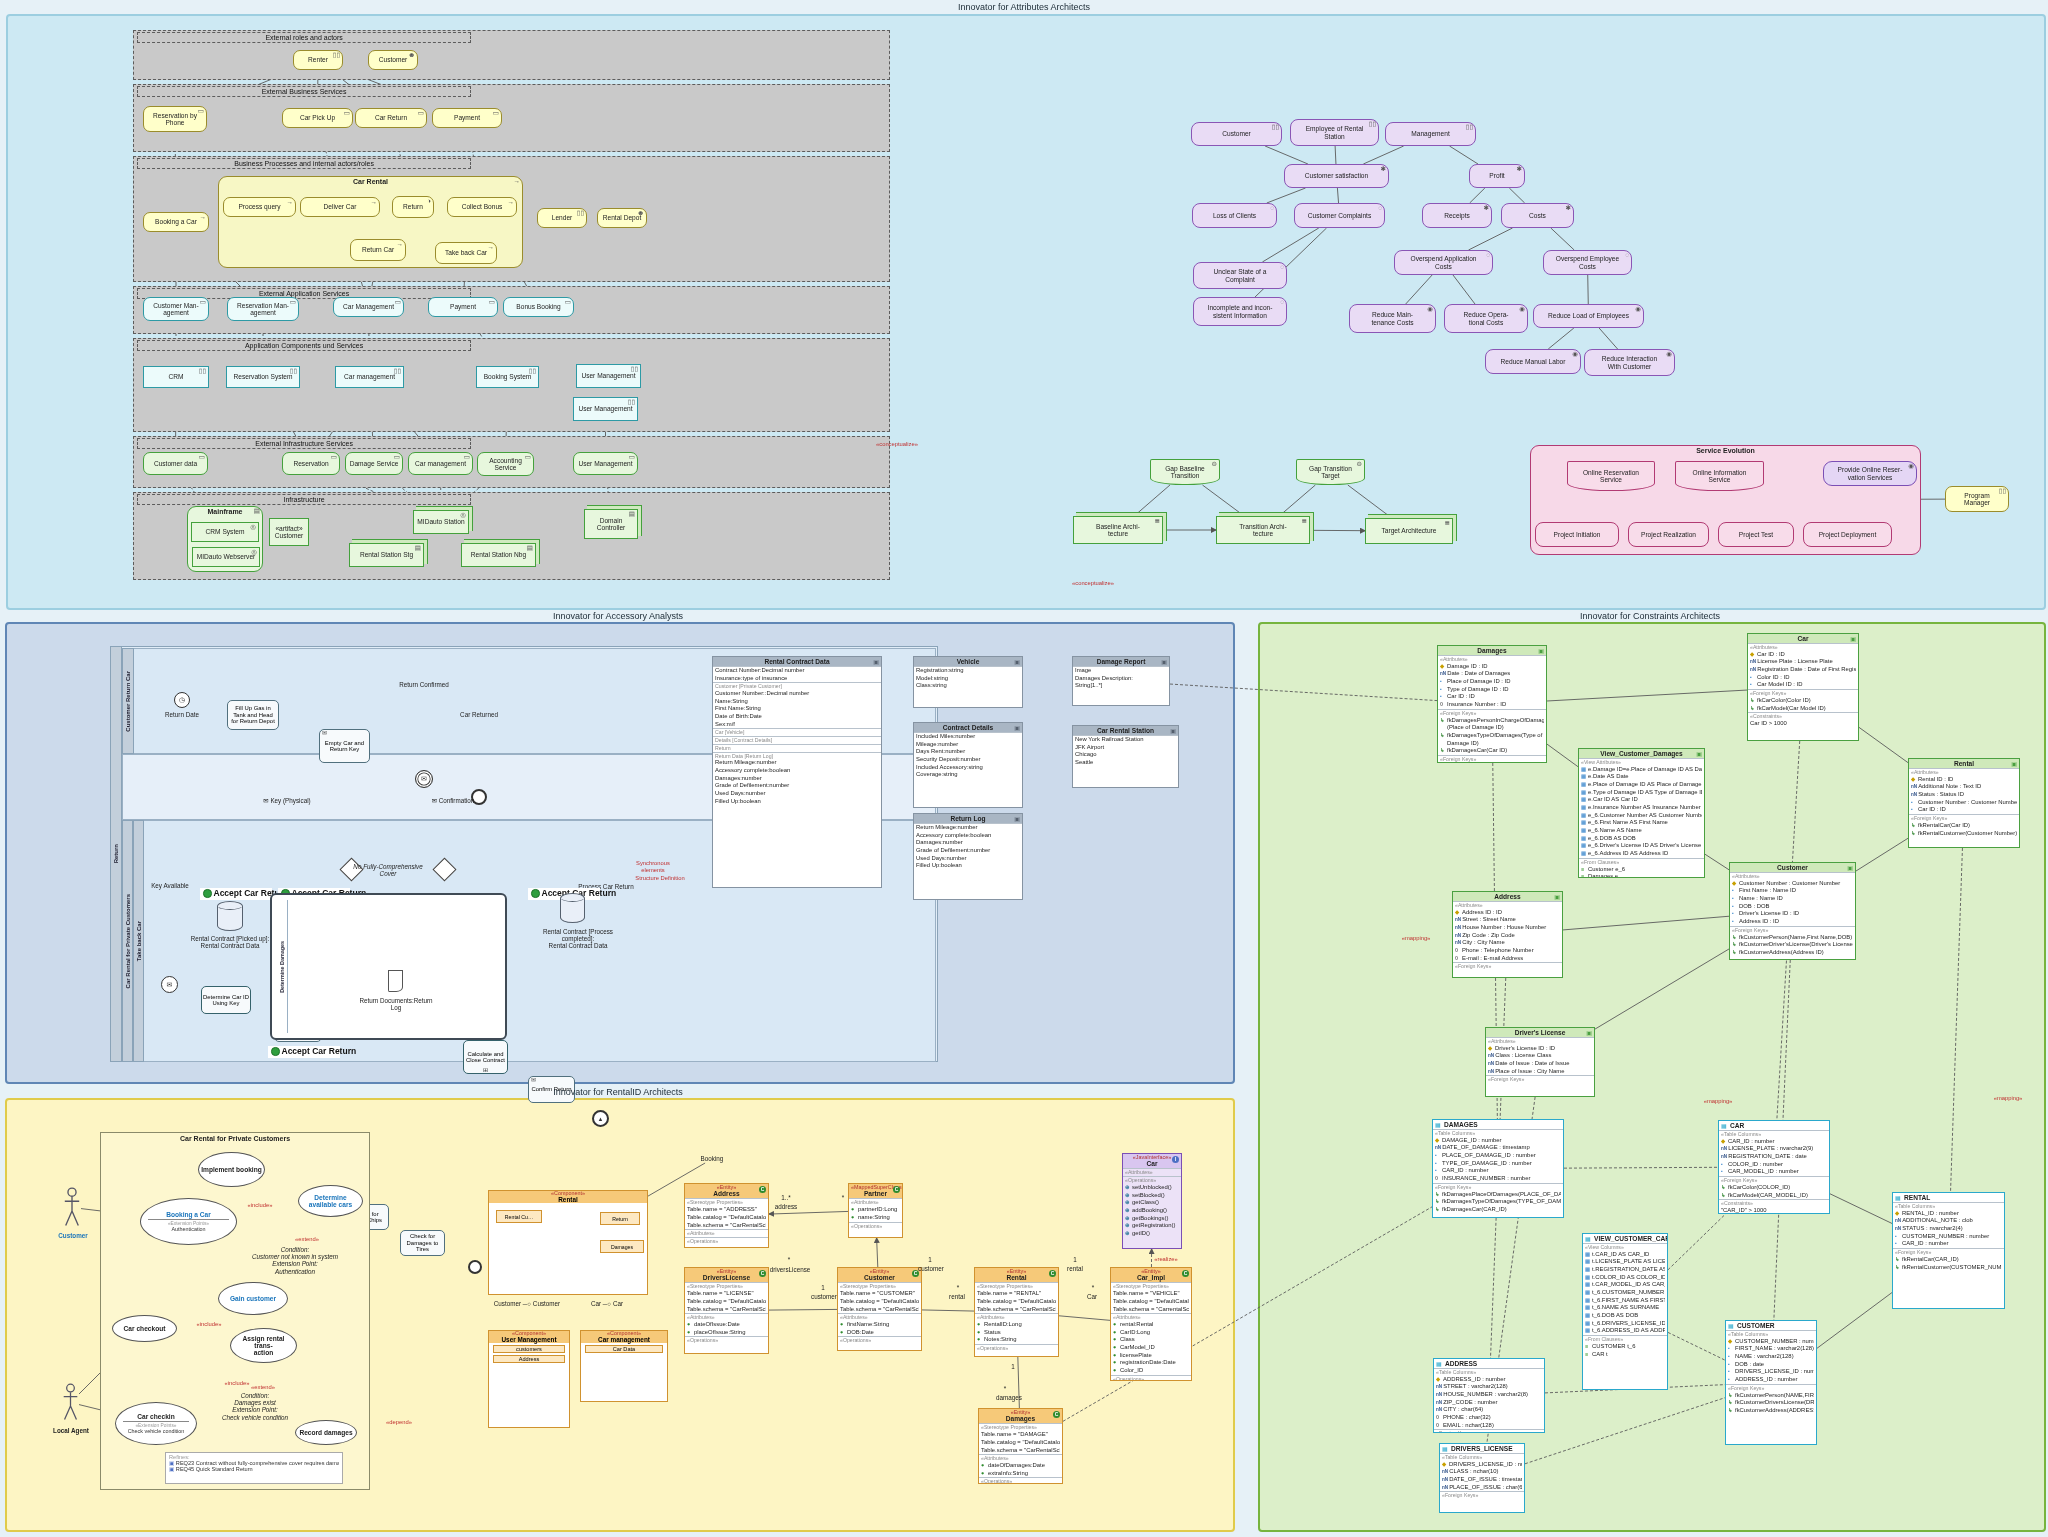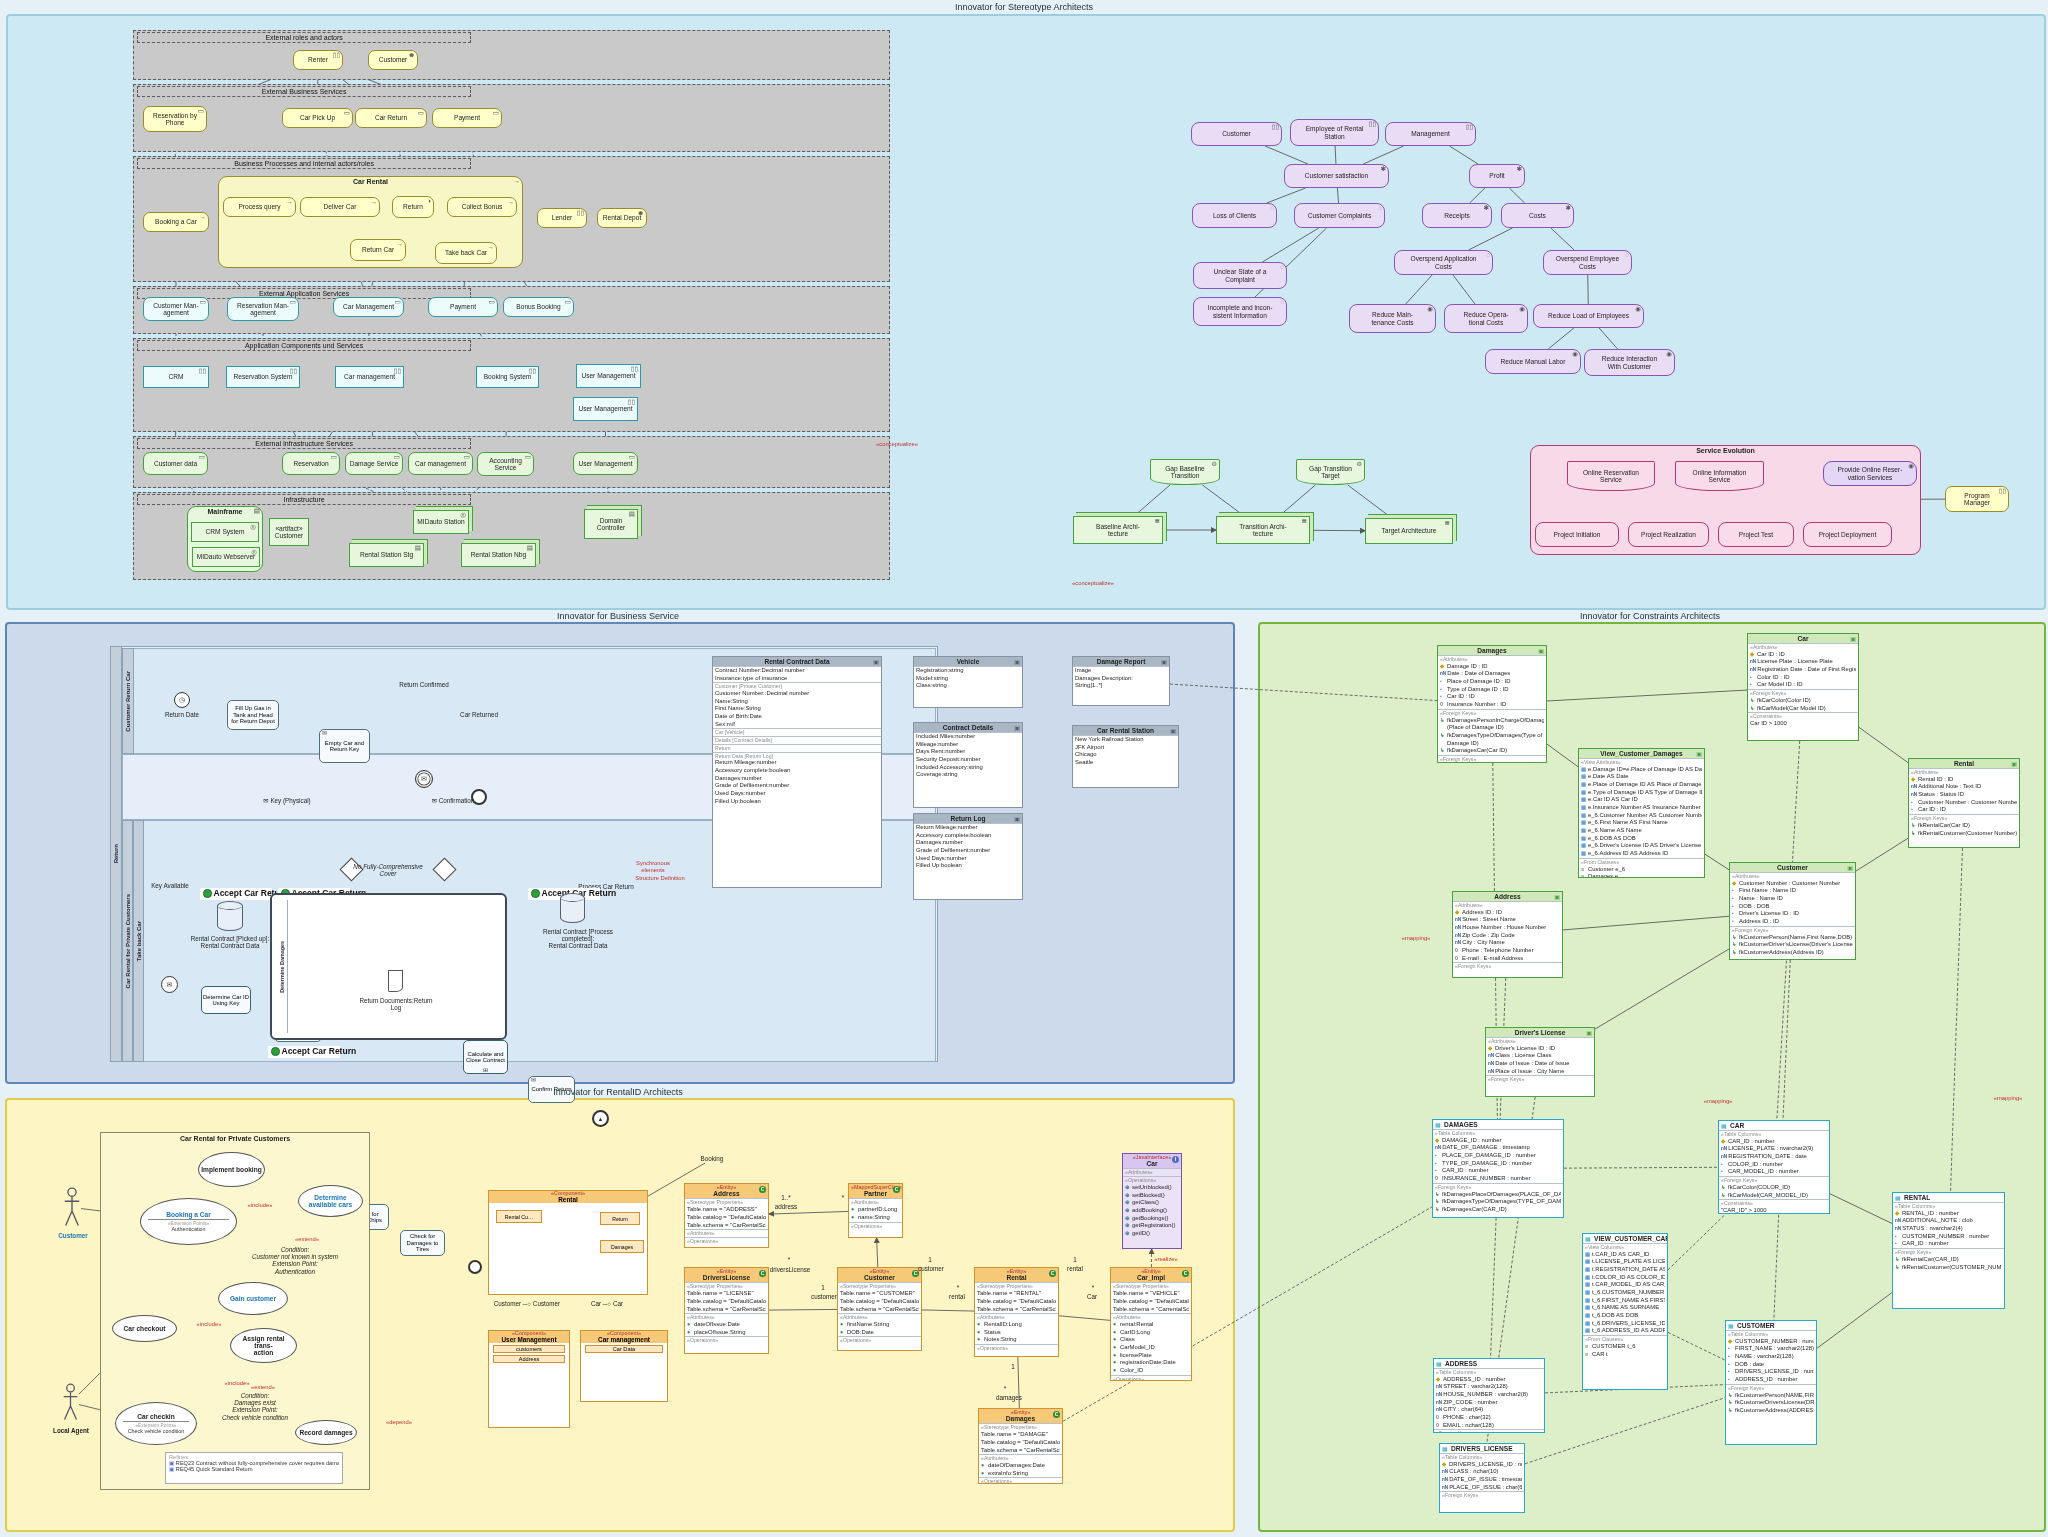--- a/index.html
+++ b/index.html
@@ -81,21 +81,21 @@
   .note .nr{white-space:nowrap;overflow:hidden;}
   .note .nr::before{content:"▣ ";color:#4d6fc4;}
   .vstrip{display:flex;align-items:center;justify-content:center;border-right:1px solid #9ab0c4;}
   .vstrip span{writing-mode:vertical-rl;transform:rotate(180deg);font-size:5.4px;font-weight:700;color:#334;white-space:nowrap;}
   .actor svg{display:block;}
 </style>
 </head>
 <body>
 
 <div id="canvas">
-  <div class="ptitle" style="left:1024px;top:2px;">Innovator for Stereotype Architects</div>
+  <div class="ptitle" style="left:1024px;top:2px;">Innovator for Attributes Architects</div>
   <div class="panel" style="left: 6px; top: 14px; width: 2036px; height: 592px; background: rgb(205, 233, 243); border: 2px solid rgb(156, 206, 224);"></div>
     <div class="panel" style="left: 5px; top: 622px; width: 1226px; height: 458px; background: rgb(204, 218, 235); border: 2px solid rgb(95, 134, 181);"></div>
     <div class="panel" style="left: 1258px; top: 622px; width: 784px; height: 906px; background: rgb(220, 239, 201); border: 2px solid rgb(118, 180, 62);"></div>
     <div class="panel" style="left: 5px; top: 1098px; width: 1226px; height: 430px; background: rgb(253, 245, 196); border: 2px solid rgb(224, 203, 74);"></div>
     <svg id="wires" width="2048" height="1537">
     <defs>
       <marker id="arr" markerWidth="6" markerHeight="6" refX="5" refY="3" orient="auto" markerUnits="userSpaceOnUse">
         <path d="M0,0 L6,3 L0,6 z" fill="#555"></path>
       </marker>
     </defs>
@@ -233,21 +233,21 @@
       <line x1="640" y1="1200.75" x2="705.1017964071856" y2="1163" stroke="#5a5a5a" stroke-width="0.9"></line>
       <line x1="848" y1="1211.4228187919464" x2="769" y2="1214.0738255033557" stroke="#5a5a5a" stroke-width="0.9" marker-end="url(#arr)"></line>
       <line x1="877.7944162436548" y1="1267" x2="876.6167512690355" y2="1238" stroke="#5a5a5a" stroke-width="0.9" marker-end="url(#arr)"></line>
       <line x1="769" y1="1310.0833333333333" x2="837" y2="1309.4166666666667" stroke="#5a5a5a" stroke-width="0.9"></line>
       <line x1="922" y1="1309.9306569343066" x2="974" y2="1311.0693430656934" stroke="#5a5a5a" stroke-width="0.9"></line>
       <line x1="1059" y1="1315.7918215613383" x2="1110" y2="1320.3420074349442" stroke="#5a5a5a" stroke-width="0.9"></line>
       <line x1="1017.8432835820895" y1="1357" x2="1019.3656716417911" y2="1408" stroke="#5a5a5a" stroke-width="0.9"></line>
       <line x1="1151.4634146341464" y1="1267" x2="1151.6097560975609" y2="1249" stroke="#5a5a5a" stroke-width="0.9" stroke-dasharray="3,2" marker-end="url(#arr)"></line>
       <line x1="1063" y1="1421.3010471204188" x2="1432" y2="1206.8560209424083" stroke="#5a5a5a" stroke-width="0.9" stroke-dasharray="3,2"></line>
     </svg>
-<div class="ptitle" style="left: 618px; top: 611px;">Innovator for Business Service</div>
+<div class="ptitle" style="left: 618px; top: 611px;">Innovator for Accessory Analysts</div>
     <div class="ptitle" style="left: 1650px; top: 611px;">Innovator for Constraints Architects</div>
     <div class="ptitle" style="left: 618px; top: 1087px;">Innovator for RentalID Architects</div>
     <div class="node band" style="left: 133px; top: 30px; width: 757px; height: 50px;">
       <div class="bh">External roles and actors</div>
     </div>
     <div class="node band" style="left: 133px; top: 84px; width: 757px; height: 68px;">
       <div class="bh">External Business Services</div>
     </div>
     <div class="node band" style="left: 133px; top: 156px; width: 757px; height: 126px;">
       <div class="bh">Business Processes and internal actors/roles</div>

